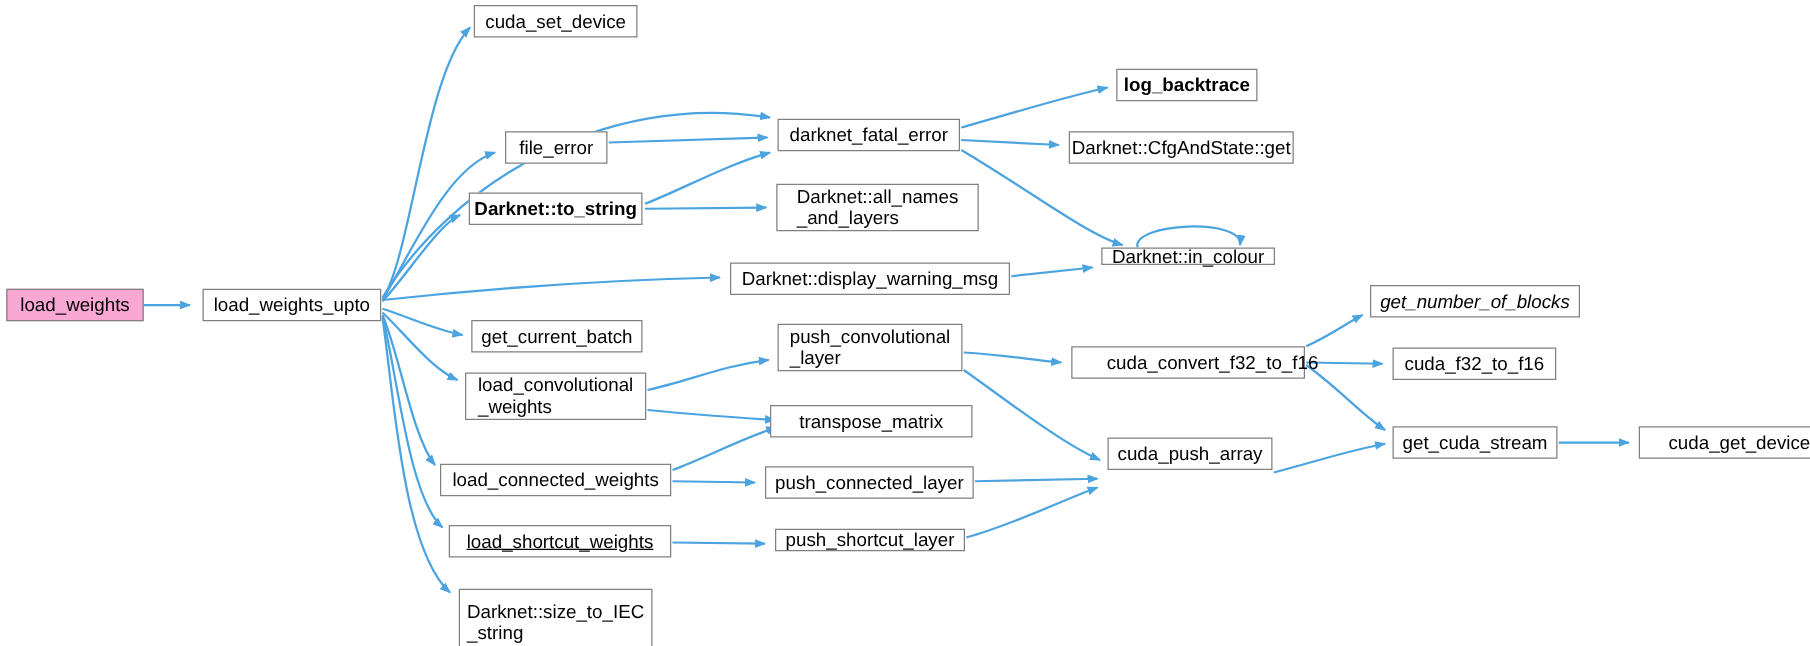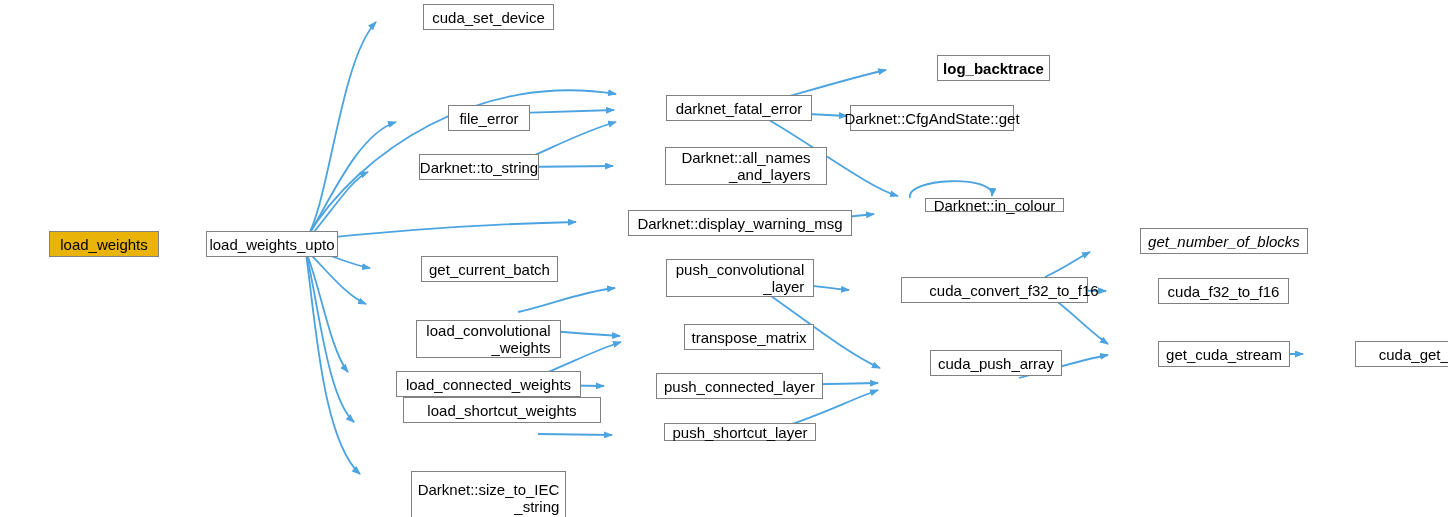--- a/index.html
+++ b/index.html
@@ -7,30 +7,29 @@
   #canvas{position:relative;width:1448px;height:517px;background:#ffffff;overflow:hidden;}
   #edges{position:absolute;left:0;top:0;width:1448px;height:517px;}
   .node{
     position:absolute;
     box-sizing:border-box;
     background:#ffffff;
     border:1px solid #808080;
     display:flex;
     align-items:center;
     justify-content:center;
-    text-align:right;
+    text-align:left;
     color:#000000;
     font-size:15px;
     line-height:17px;
     letter-spacing:0px;
     white-space:pre;
     z-index:5;
-    margin-left:44px;
   }
-  .node.current{background:#eab308;}
+  .node.current{background:#f9a8d4;}
 </style>
 </head>
 <body>
 
 <div id="canvas">
   <svg id="edges" viewBox="0 0 1448 517">
     <defs>
       <marker id="arrowhead" markerWidth="9" markerHeight="7" refX="8" refY="3.5" orient="auto" markerUnits="userSpaceOnUse">
         <polygon points="0 0, 9 3.5, 0 7" fill="#4ba3e0"></polygon>
       </marker>
@@ -66,42 +65,42 @@
         <path d="M773,430 C810,420 850,400 878,390" fill="none" stroke="#4ba3e0" stroke-width="1.8" marker-end="url(#arrowhead)"></path>
         <path d="M1045,277 C1065,268 1078,258 1090,252" fill="none" stroke="#4ba3e0" stroke-width="1.8" marker-end="url(#arrowhead)"></path>
         <path d="M1045,290 L1106,291" fill="none" stroke="#4ba3e0" stroke-width="1.8" marker-end="url(#arrowhead)"></path>
         <path d="M1045,292 C1070,310 1090,332 1108,344" fill="none" stroke="#4ba3e0" stroke-width="1.8" marker-end="url(#arrowhead)"></path>
         <path d="M1019,378 C1050,370 1080,360 1108,355" fill="none" stroke="#4ba3e0" stroke-width="1.8" marker-end="url(#arrowhead)"></path>
         <path d="M1247,354 L1303,354" fill="none" stroke="#4ba3e0" stroke-width="1.8" marker-end="url(#arrowhead)"></path>
       </g>
   </svg>
   <div id="node-layer">
       <div class="node current" style="left: 5px; top: 231px; width: 110px; height: 26px;"><span>load_weights</span></div>
-      <div class="node" style="left: 162px; top: 231px; width: 132px; height: 26px;"><span>load_weights_upto</span></div>
+      <div class="node" style="left: 162px; top: 231px; width: 143px; height: 26px;"><span>load_weights_upto</span></div>
       <div class="node" style="left: 379px; top: 4px; width: 131px; height: 26px;"><span>cuda_set_device</span></div>
       <div class="node" style="left: 404px; top: 105px; width: 82px; height: 26px;"><span>file_error</span></div>
-      <div class="node" style="left: 375px; top: 154px; width: 120px; height: 26px;"><span>Darknet::to_string</span></div>
+      <div class="node" style="left: 375px; top: 154px; width: 139px; height: 26px; font-weight: bold;"><span>Darknet::to_string</span></div>
       <div class="node" style="left: 377px; top: 256px; width: 137px; height: 26px;"><span>get_current_batch</span></div>
-      <div class="node" style="left: 372px; top: 320px; width: 145px; height: 38px;"><span>load_convolutional
+      <div class="node" style="left: 372px; top: 298px; width: 145px; height: 38px;"><span>load_convolutional
 _weights</span></div>
       <div class="node" style="left: 352px; top: 371px; width: 185px; height: 26px;"><span>load_connected_weights</span></div>
-      <div class="node" style="left: 359px; top: 397px; width: 198px; height: 26px;"><span>load_shortcut_weights</span></div>
+      <div class="node" style="left: 359px; top: 420px; width: 178px; height: 26px; text-decoration: underline;"><span>load_shortcut_weights</span></div>
       <div class="node" style="left: 367px; top: 471px; width: 155px; height: 54px;"><span>Darknet::size_to_IEC
 _string</span></div>
       <div class="node" style="left: 622px; top: 95px; width: 146px; height: 26px;"><span>darknet_fatal_error</span></div>
       <div class="node" style="left: 621px; top: 147px; width: 162px; height: 38px;"><span>Darknet::all_names
 _and_layers</span></div>
       <div class="node" style="left: 584px; top: 210px; width: 224px; height: 26px;"><span>Darknet::display_warning_msg</span></div>
       <div class="node" style="left: 622px; top: 259px; width: 148px; height: 38px;"><span>push_convolutional
 _layer</span></div>
-      <div class="node" style="left: 640px; top: 324px; width: 130px; height: 26px;"><span>transpose_matrix</span></div>
+      <div class="node" style="left: 616px; top: 324px; width: 162px; height: 26px;"><span>transpose_matrix</span></div>
       <div class="node" style="left: 612px; top: 373px; width: 167px; height: 26px;"><span>push_connected_layer</span></div>
       <div class="node" style="left: 620px; top: 423px; width: 152px; height: 18px;"><span>push_shortcut_layer</span></div>
       <div class="node" style="left: 893px; top: 55px; width: 113px; height: 26px; font-weight: bold;"><span>log_backtrace</span></div>
-      <div class="node" style="left: 806px; top: 105px; width: 164px; height: 26px;"><span>Darknet::CfgAndState::get</span></div>
+      <div class="node" style="left: 855px; top: 105px; width: 180px; height: 26px;"><span>Darknet::CfgAndState::get</span></div>
       <div class="node" style="left: 881px; top: 198px; width: 139px; height: 14px;"><span>Darknet::in_colour</span></div>
       <div class="node" style="left: 857px; top: 277px; width: 187px; height: 26px; padding-left: 39px;"><span>cuda_convert_f32_to_f16</span></div>
       <div class="node" style="left: 886px; top: 350px; width: 132px; height: 26px;"><span>cuda_push_array</span></div>
       <div class="node" style="left: 1096px; top: 228px; width: 168px; height: 26px; font-style: italic;"><span>get_number_of_blocks</span></div>
       <div class="node" style="left: 1114px; top: 278px; width: 131px; height: 26px;"><span>cuda_f32_to_f16</span></div>
       <div class="node" style="left: 1114px; top: 341px; width: 132px; height: 26px;"><span>get_cuda_stream</span></div>
       <div class="node" style="left: 1311px; top: 341px; width: 161px; height: 26px;"><span>cuda_get_device</span></div>
     </div>
 </div>
 

